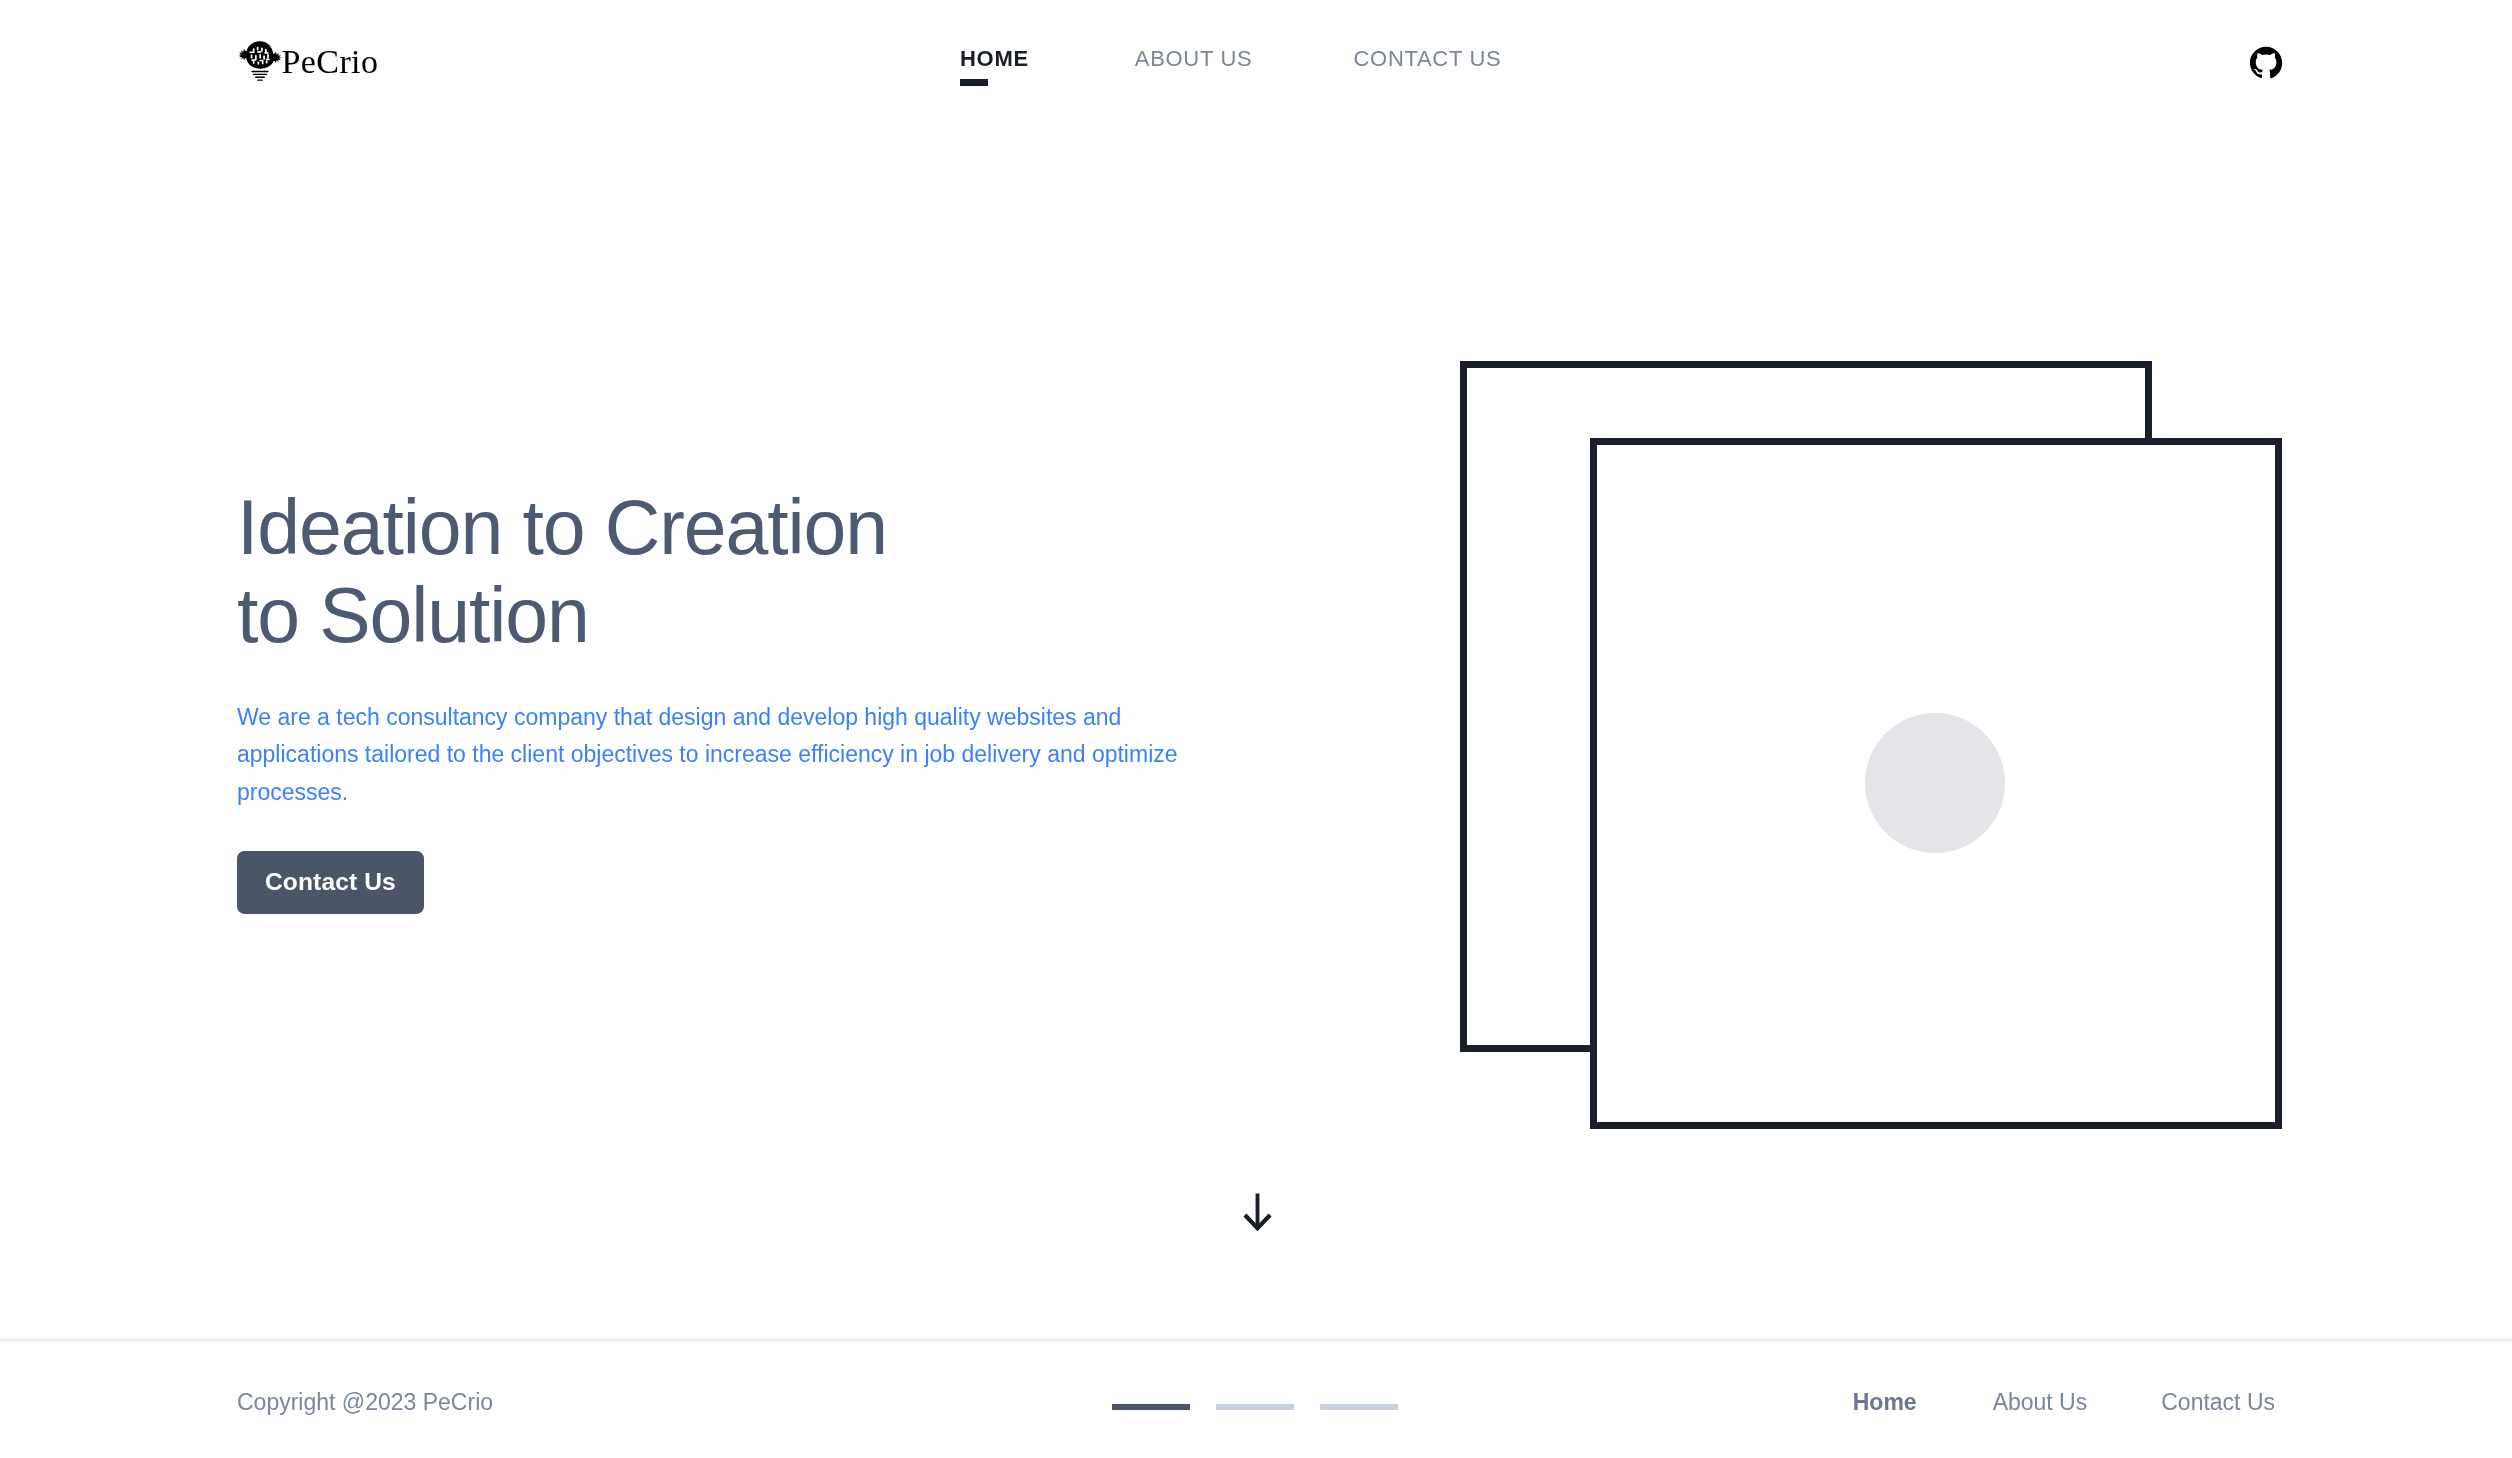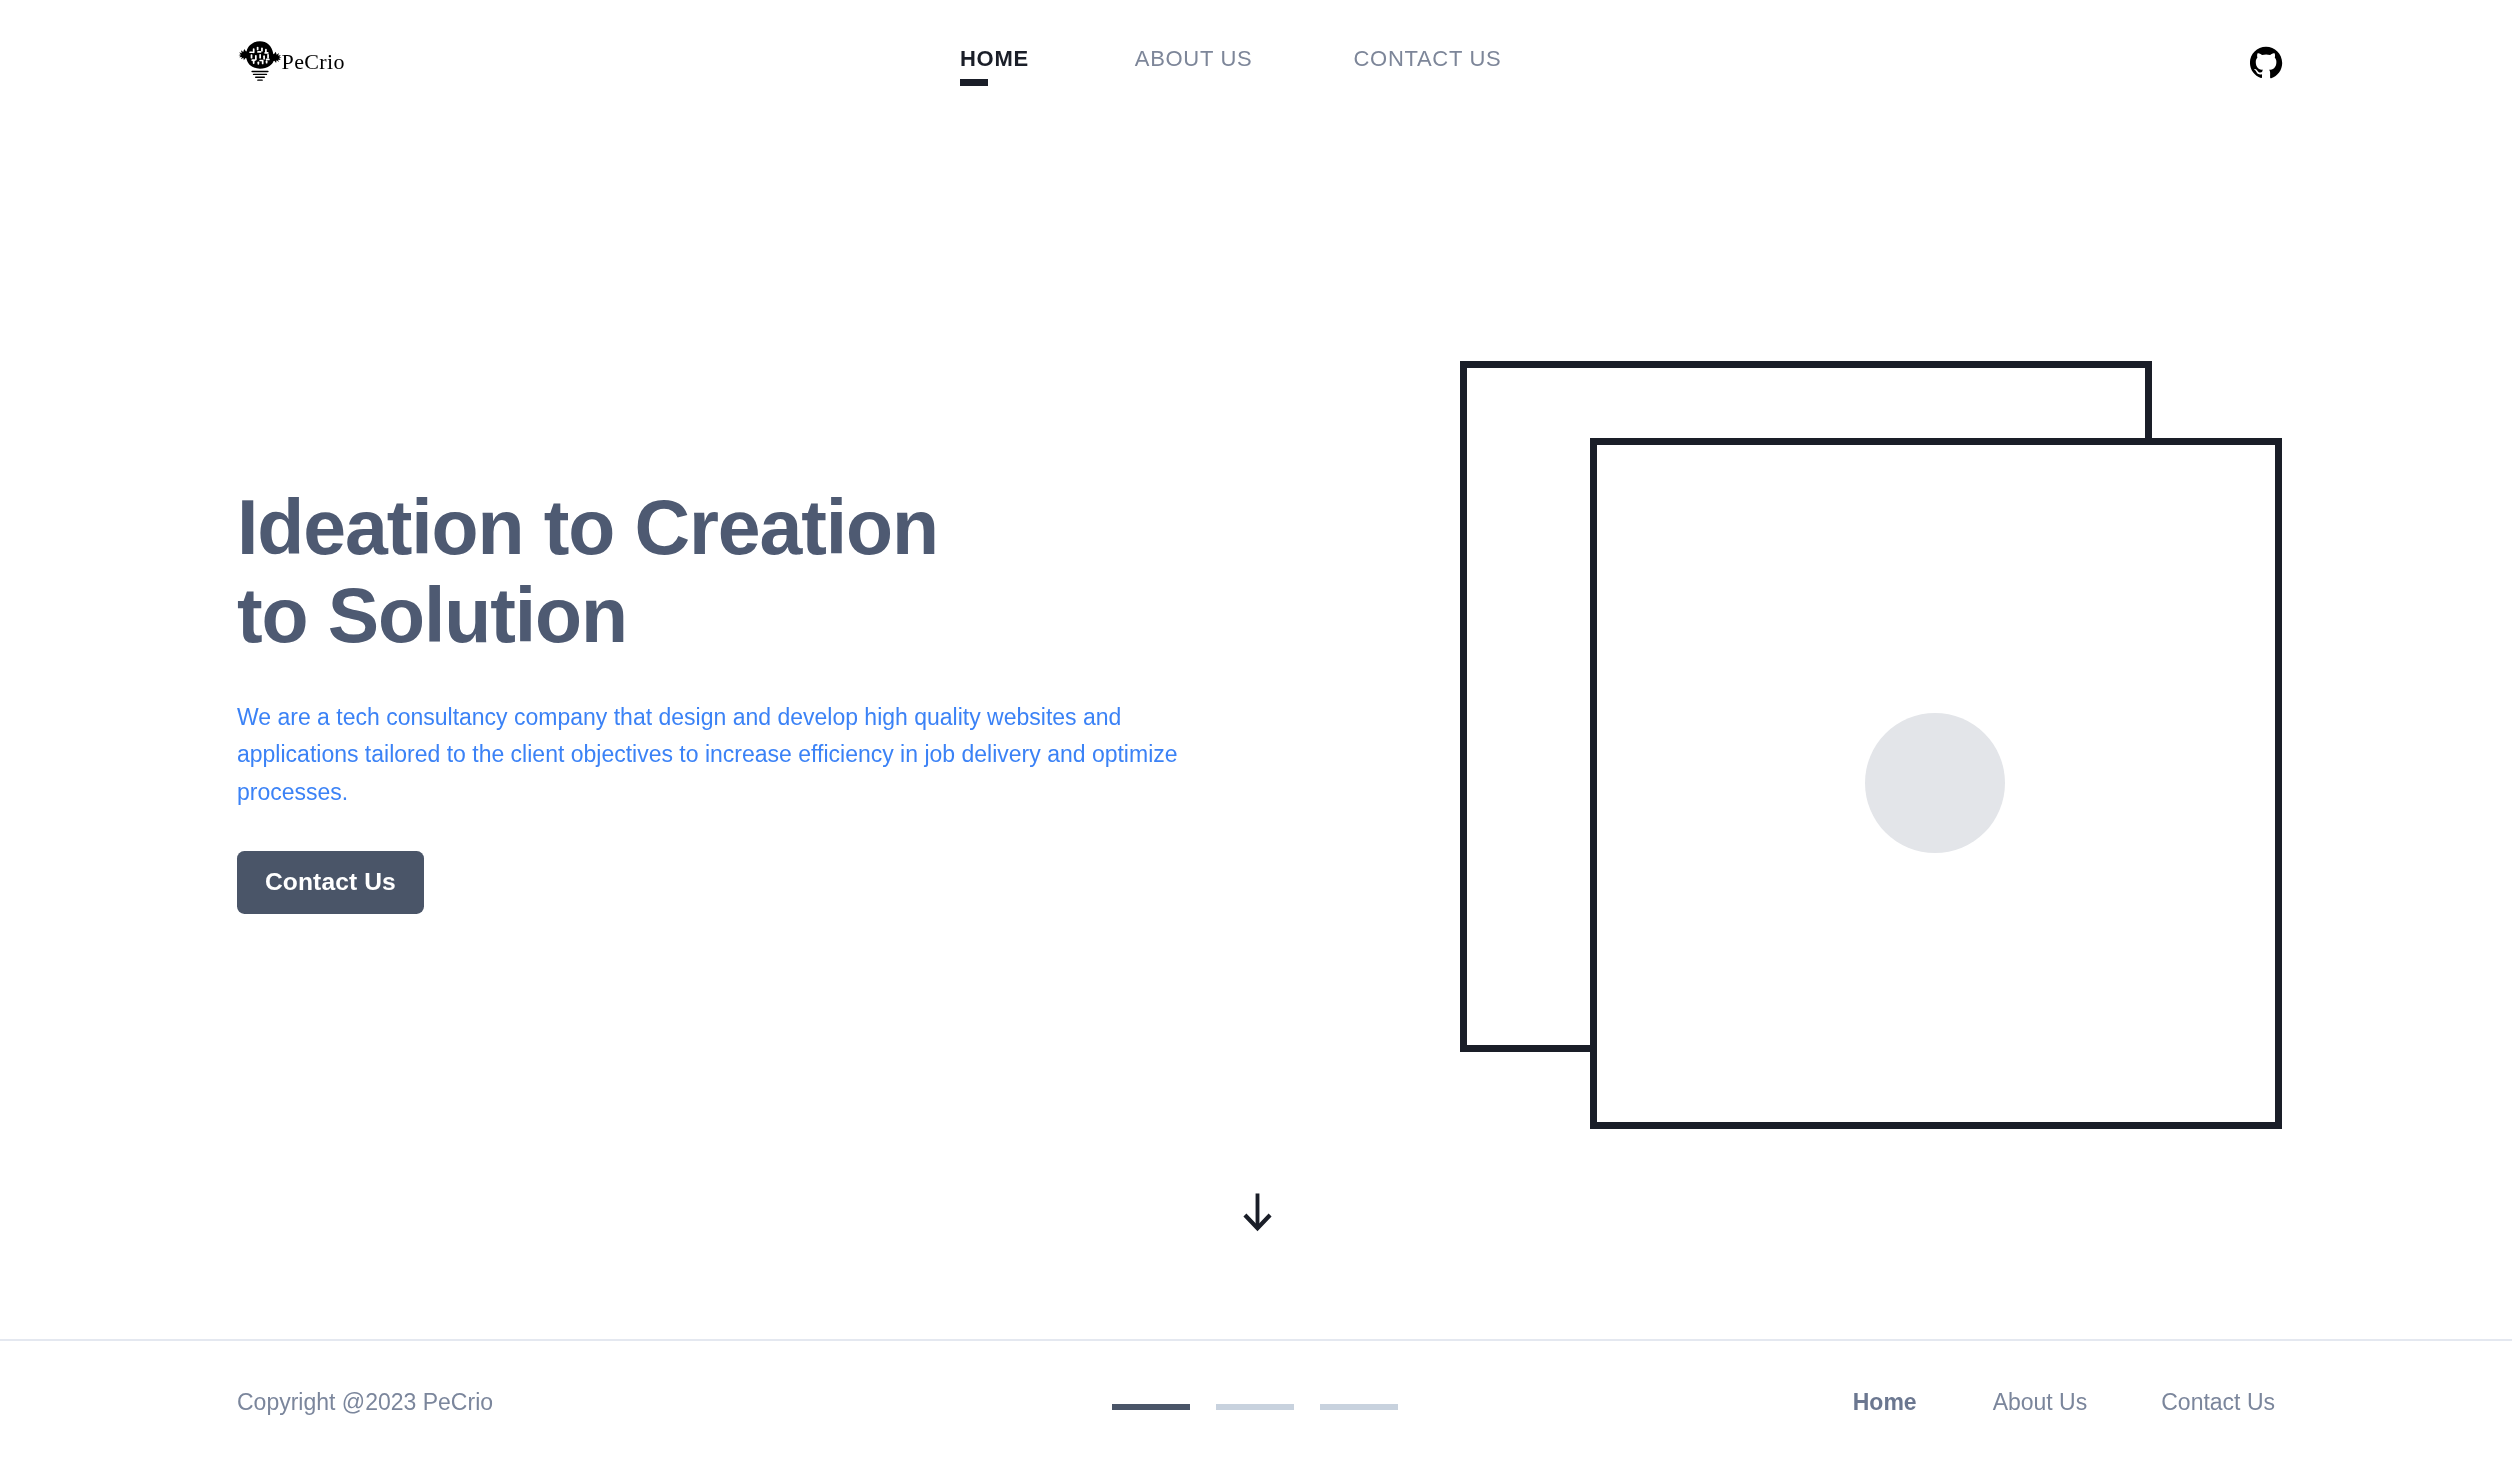--- a/index.html
+++ b/index.html
@@ -34,21 +34,21 @@
     left: 237px;
     top: 37px;
     display: flex;
     align-items: center;
     gap: 4.5px;
     cursor: pointer;
   }
   .brand-icon { width: 46px; height: 46px; display: block; flex: none; }
   .brand-name {
     font-family: "Liberation Serif", serif;
-    font-size: 22px;
+    font-size: 34px;
     font-weight: 400;
     color: #000000;
     letter-spacing: 0.4px;
     line-height: 1;
     position: relative;
     top: 1.5px;
     left: -6px;
   }
 
   .mainnav {
@@ -97,21 +97,21 @@
   
   .hero-copy {
     position: absolute;
     left: 237px;
     top: 484px;
     width: 982px;
   }
   .hero-title {
     font-size: 77px;
     line-height: 1.14;
-    font-weight: 700;
+    font-weight: 400;
     color: #4e5a72;
     letter-spacing: -1.1px;
     width: 967px;
   }
   .hero-sub {
     margin-top: 39px;
     font-size: 23px;
     line-height: 1.63;
     color: #3b82f6;
     font-weight: 400;

